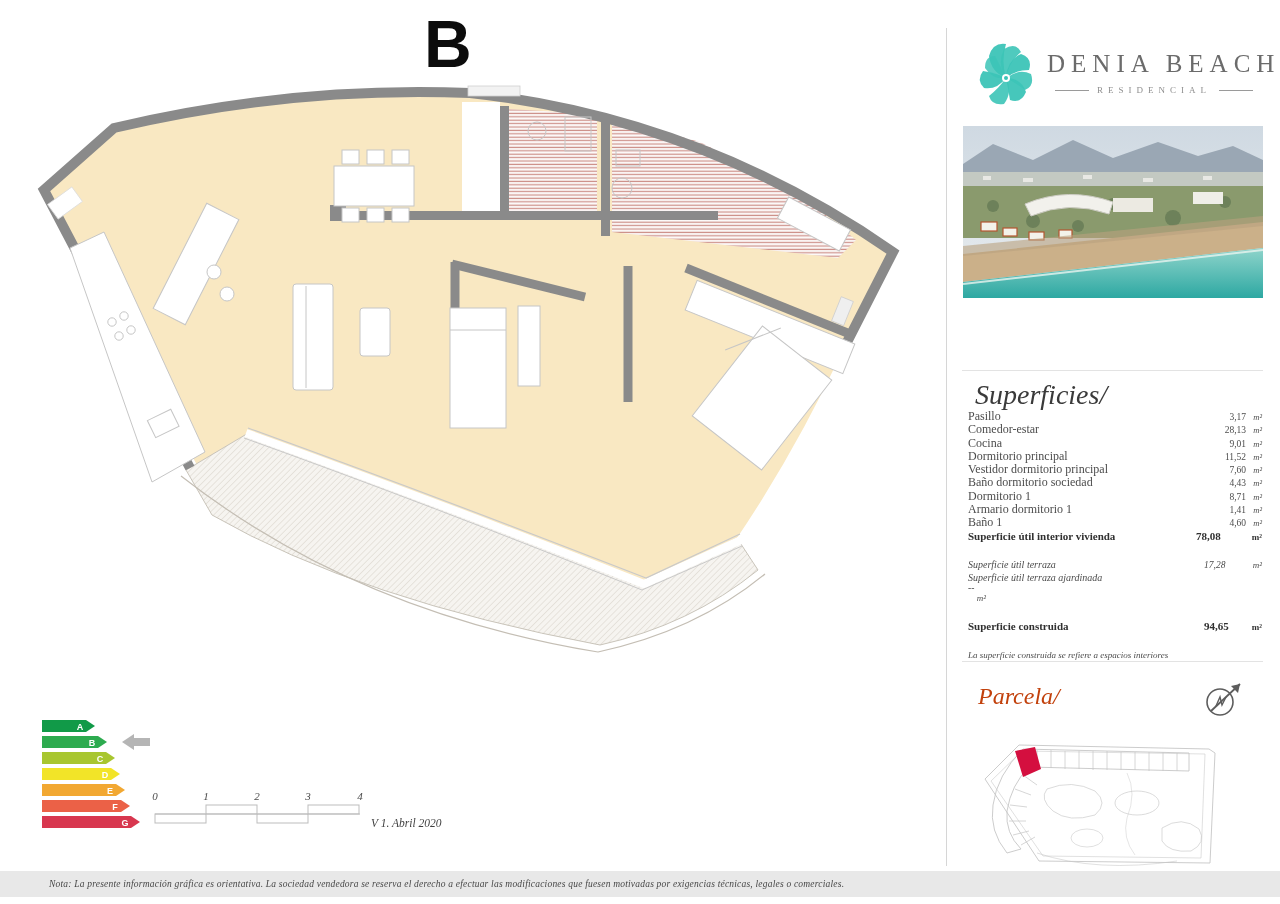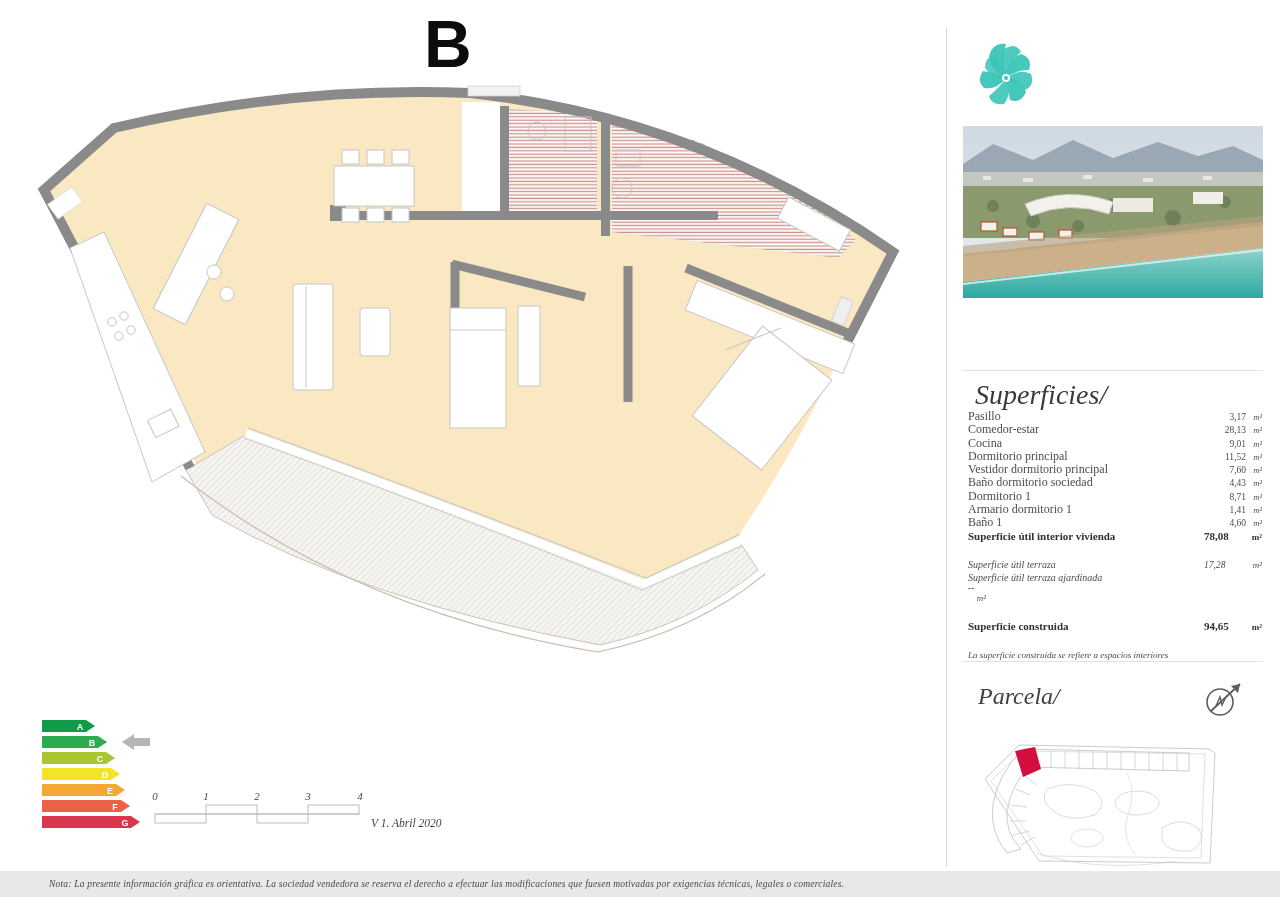--- a/index.html
+++ b/index.html
@@ -41,26 +41,26 @@
 
   #totals { left:968px; top:530px; width:294px; }
   .total-row { display:flex; align-items:baseline; }
   .t-label { flex:1; font-size:11px; }
   .t-value { width:40px; }
   .t-unit  { width:18px; text-align:right; font-size:9px; }
   .bold-row .t-label, .bold-row .t-value, .bold-row .t-unit { font-weight:700; color:#303030; }
   .bold-row .t-value { font-size:11px; }
   .italic-row .t-label, .italic-row .t-value, .italic-row .t-unit { font-style:italic; color:#4c4c4c; }
   .italic-row .t-label { font-size:10px; } .italic-row .t-value { font-size:9.5px; }
-  #total-interior { margin-bottom:17px; }
+  #total-interior { margin-bottom:17px;gap:8px; }
   #total-terraza { margin-bottom:2px; }
   #total-ajardinada { margin-bottom:17px;flex-direction:column; }
   #construida-note { font-style:italic; font-size:9px; color:#4c4c4c; margin-top:18px; }
 
-  #parcela-heading { left:978px; top:683px; font-size:24px; font-style:italic; color:#404040; }
+  #parcela-heading { left:978px; top:683px; font-size:24px; font-style:italic; color:#c2410c; }
   #north-svg { left:1200px; top:676px; }
   #siteplan-svg { left:977px; top:733px; }
 
   
   #footer-bar { left:0; top:871px; width:1280px; height:26px; background:#e8e8e8;
                 display:flex; align-items:center;padding-left:19px; }
   #footer-note { margin-left:30px; font-style:italic; font-size:9.5px; color:#474747; letter-spacing:0.2px; }
 </style>
 </head>
 <body>
@@ -204,20 +204,28 @@
       <path d="M35 40 Q36 22 50 16 Q62 20 58 32 Q44 32 35 40 Z" opacity="0.95"></path>
       <path d="M35 40 Q48 30 60 36 Q64 48 54 52 Q43 44 35 40 Z" opacity="0.9"></path>
       <path d="M35 40 Q50 40 55 54 Q50 66 39 62 Q37 50 35 40 Z" opacity="0.95"></path>
       <path d="M35 40 Q42 54 33 66 Q21 68 18 58 Q28 50 35 40 Z" opacity="0.9"></path>
       <path d="M35 40 Q26 52 13 50 Q5 42 12 33 Q26 35 35 40 Z" opacity="0.95"></path>
       <path d="M35 40 Q22 42 14 30 Q14 18 24 18 Q30 30 35 40 Z" opacity="0.85"></path>
     </g>
     <circle cx="35" cy="40" r="4" fill="#ffffff"></circle>
     <circle cx="35" cy="40" r="2" fill="#3cc4b7"></circle>
   </svg>
+  <div id="brand-text">
+    <div id="brand-name">DENIA BEACH</div>
+    <div id="brand-tagline-row">
+      <span class="tag-line"></span>
+      <span id="brand-tagline">RESIDENCIAL</span>
+      <span class="tag-line"></span>
+    </div>
+  </div>
 </div>
 
 <svg class="abs" id="photo-svg" width="300" height="172" viewBox="0 0 300 172">
   <defs>
     <linearGradient id="seaGrad" x1="0" y1="0" x2="0" y2="1">
       <stop offset="0" stop-color="#8fd4cb"></stop>
         <stop offset="1" stop-color="#2da8a2"></stop>
     </linearGradient>
     <linearGradient id="skyGrad" x1="0" y1="0" x2="0" y2="1">
       <stop offset="0" stop-color="#cfd9e2"></stop>

